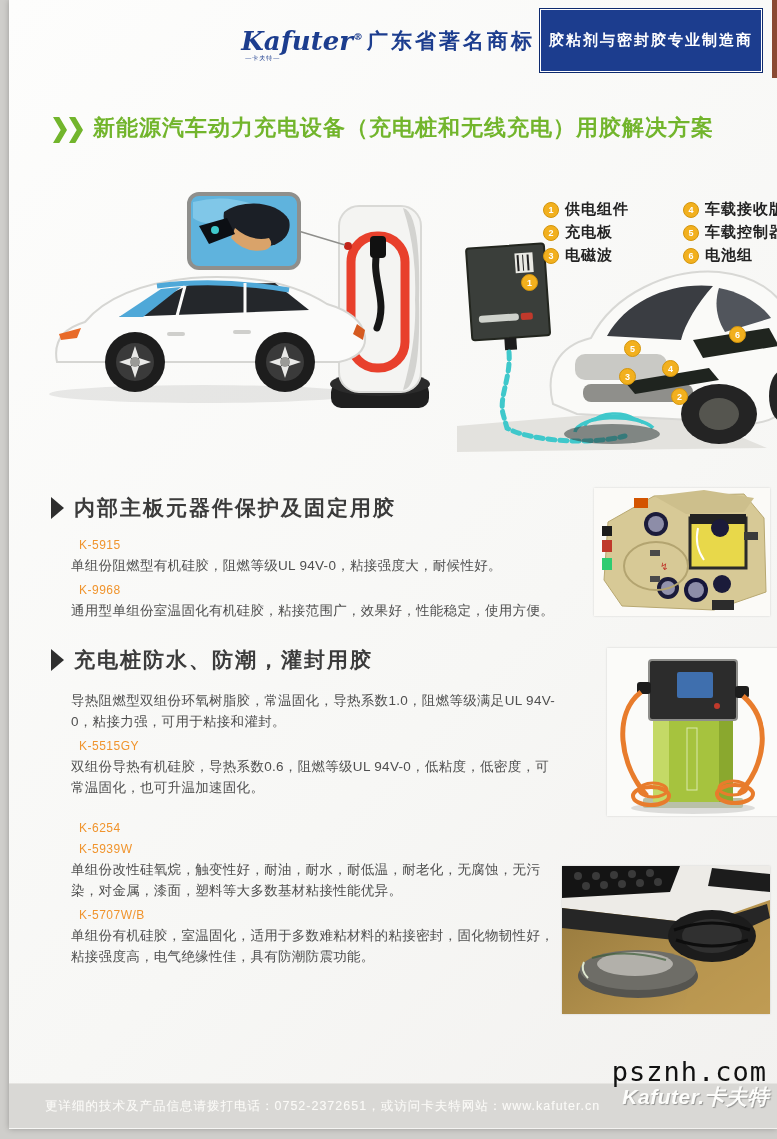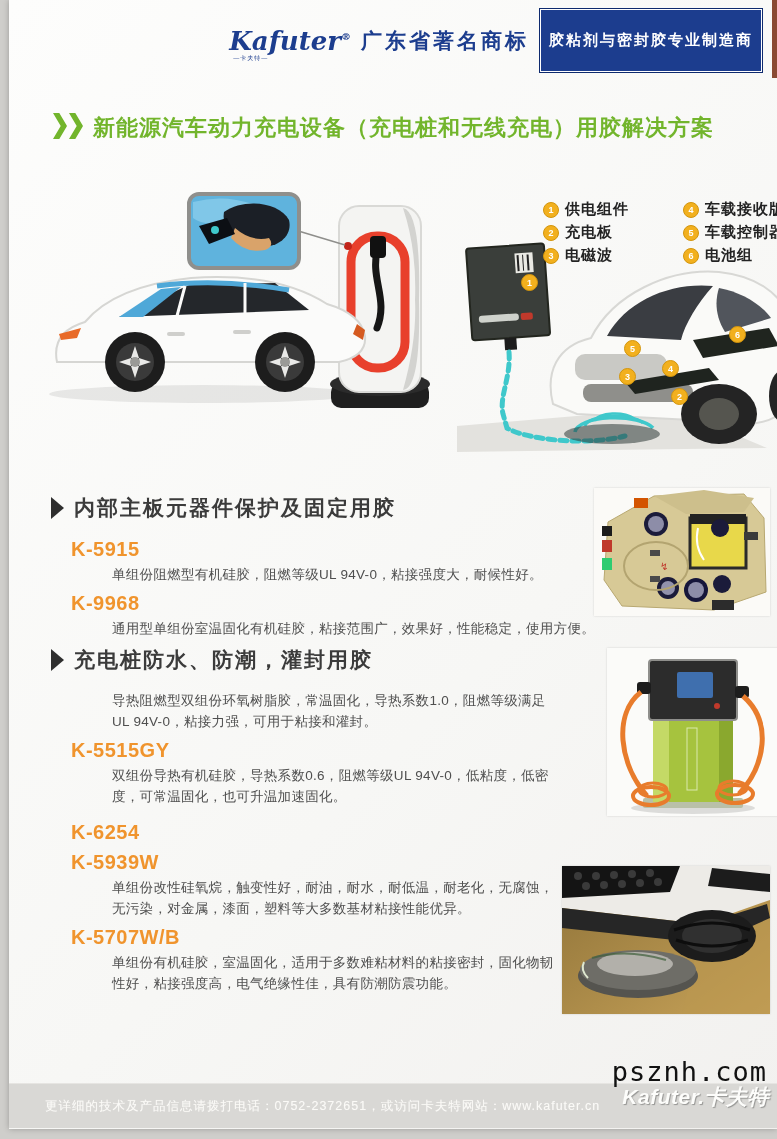--- a/index.html
+++ b/index.html
@@ -10,32 +10,32 @@
     -webkit-font-smoothing:antialiased;
   }
   .page{
     position:absolute;left:9px;top:0;right:0;bottom:10px;
     background:linear-gradient(135deg,#fdfdfc 0%,#f7f7f5 60%,#f2f1ef 100%);
     box-shadow:0 0 6px rgba(0,0,0,.25);
   }
   .scan-edge-right{position:absolute;right:0;top:0;width:5px;height:78px;background:#8a4a33;}
 
   
-  .header{position:absolute;top:8px;right:14px;display:flex;align-items:center;gap:10px;}
+  .header{position:absolute;top:8px;right:14px;display:flex;align-items:center;gap:4px;}
   .brand{font-family:"DejaVu Serif","Liberation Serif",serif;font-style:italic;font-weight:bold;
          font-size:26px;color:#1c3d8e;line-height:1;position:relative;}
   .brand sup{font-size:10px;font-style:normal;}
   .brand-sub{position:absolute;left:4px;bottom:-7px;font-family:"Liberation Sans",sans-serif;
              font-style:normal;font-weight:normal;font-size:6px;color:#1c3d8e;letter-spacing:1px;white-space:nowrap;}
   .trademark{font-size:21px;font-weight:bold;color:#1c3d8e;letter-spacing:3px;}
   .header-badge{background:#1c3d8e;color:#ffffff;font-size:15px;font-weight:bold;letter-spacing:2px;
                 padding:22px 9px;border:1px solid #0e2a6e;box-shadow:inset 0 0 0 1px #ffffff;}
 
   
-  .title-row{position:absolute;left:44px;top:113px;display:flex;align-items:flex-start;gap:10px;}
+  .title-row{position:absolute;left:44px;top:113px;display:flex;align-items:flex-end;gap:10px;}
   .chevrons{display:flex;gap:2px;}
   .chev{width:14px;height:26px;background:#72b52c;clip-path:polygon(0 0,45% 0,100% 50%,45% 100%,0 100%,55% 50%);}
   .main-title{font-size:22px;font-weight:bold;color:#72b52c;letter-spacing:1px;}
 
   
   .illus-left{position:absolute;left:30px;top:186px;width:400px;height:262px;}
   .illus-right{position:absolute;left:448px;top:196px;width:329px;height:258px;}
   .legend-col{position:absolute;top:4px;display:flex;flex-direction:column;gap:4px;z-index:5;}
   .legend-col.lc-left{left:86px;}
   .legend-col.lc-right{left:226px;}
@@ -48,22 +48,22 @@
 
   
   .section{position:absolute;left:42px;}
   .sec1{top:494px;width:700px;}
   .sec2{top:646px;width:508px;}
   .sec3{top:821px;width:512px;}
   .sec-head{display:flex;align-items:center;gap:10px;margin-bottom:16px;}
   .tri{width:0;height:0;border-left:13px solid #2e2e2e;border-top:11px solid transparent;border-bottom:11px solid transparent;}
   .sec-title{font-size:21px;font-weight:bold;color:#3b3b3b;letter-spacing:2px;}
   .product{margin-left:20px;margin-bottom:7px;}
-  .p-code{font-size:20px;font-weight:bold;color:#f0942d;letter-spacing:.5px;margin-bottom:3px;}
-  .p-desc{font-size:13.5px;color:#4f4f4f;line-height:21px;letter-spacing:.3px;margin-left:41px;}
+  .p-code{font-size:12px;font-weight:normal;color:#f0942d;letter-spacing:.5px;margin-bottom:3px;margin-left:8px;}
+  .p-desc{font-size:13.5px;color:#4f4f4f;line-height:21px;letter-spacing:.3px;}
 
   
   .photo{position:absolute;background:#fff;box-shadow:0 0 2px rgba(0,0,0,.15);}
   .photo-pcb{left:585px;top:488px;width:176px;height:128px;}
   .photo-pile{left:598px;top:648px;width:172px;height:168px;}
   .photo-pad{left:553px;top:866px;width:208px;height:148px;}
   .photo svg{display:block;}
 
   
   .footer-strip{position:absolute;left:0;right:0;bottom:1px;height:44px;background:#d9d8d5;

